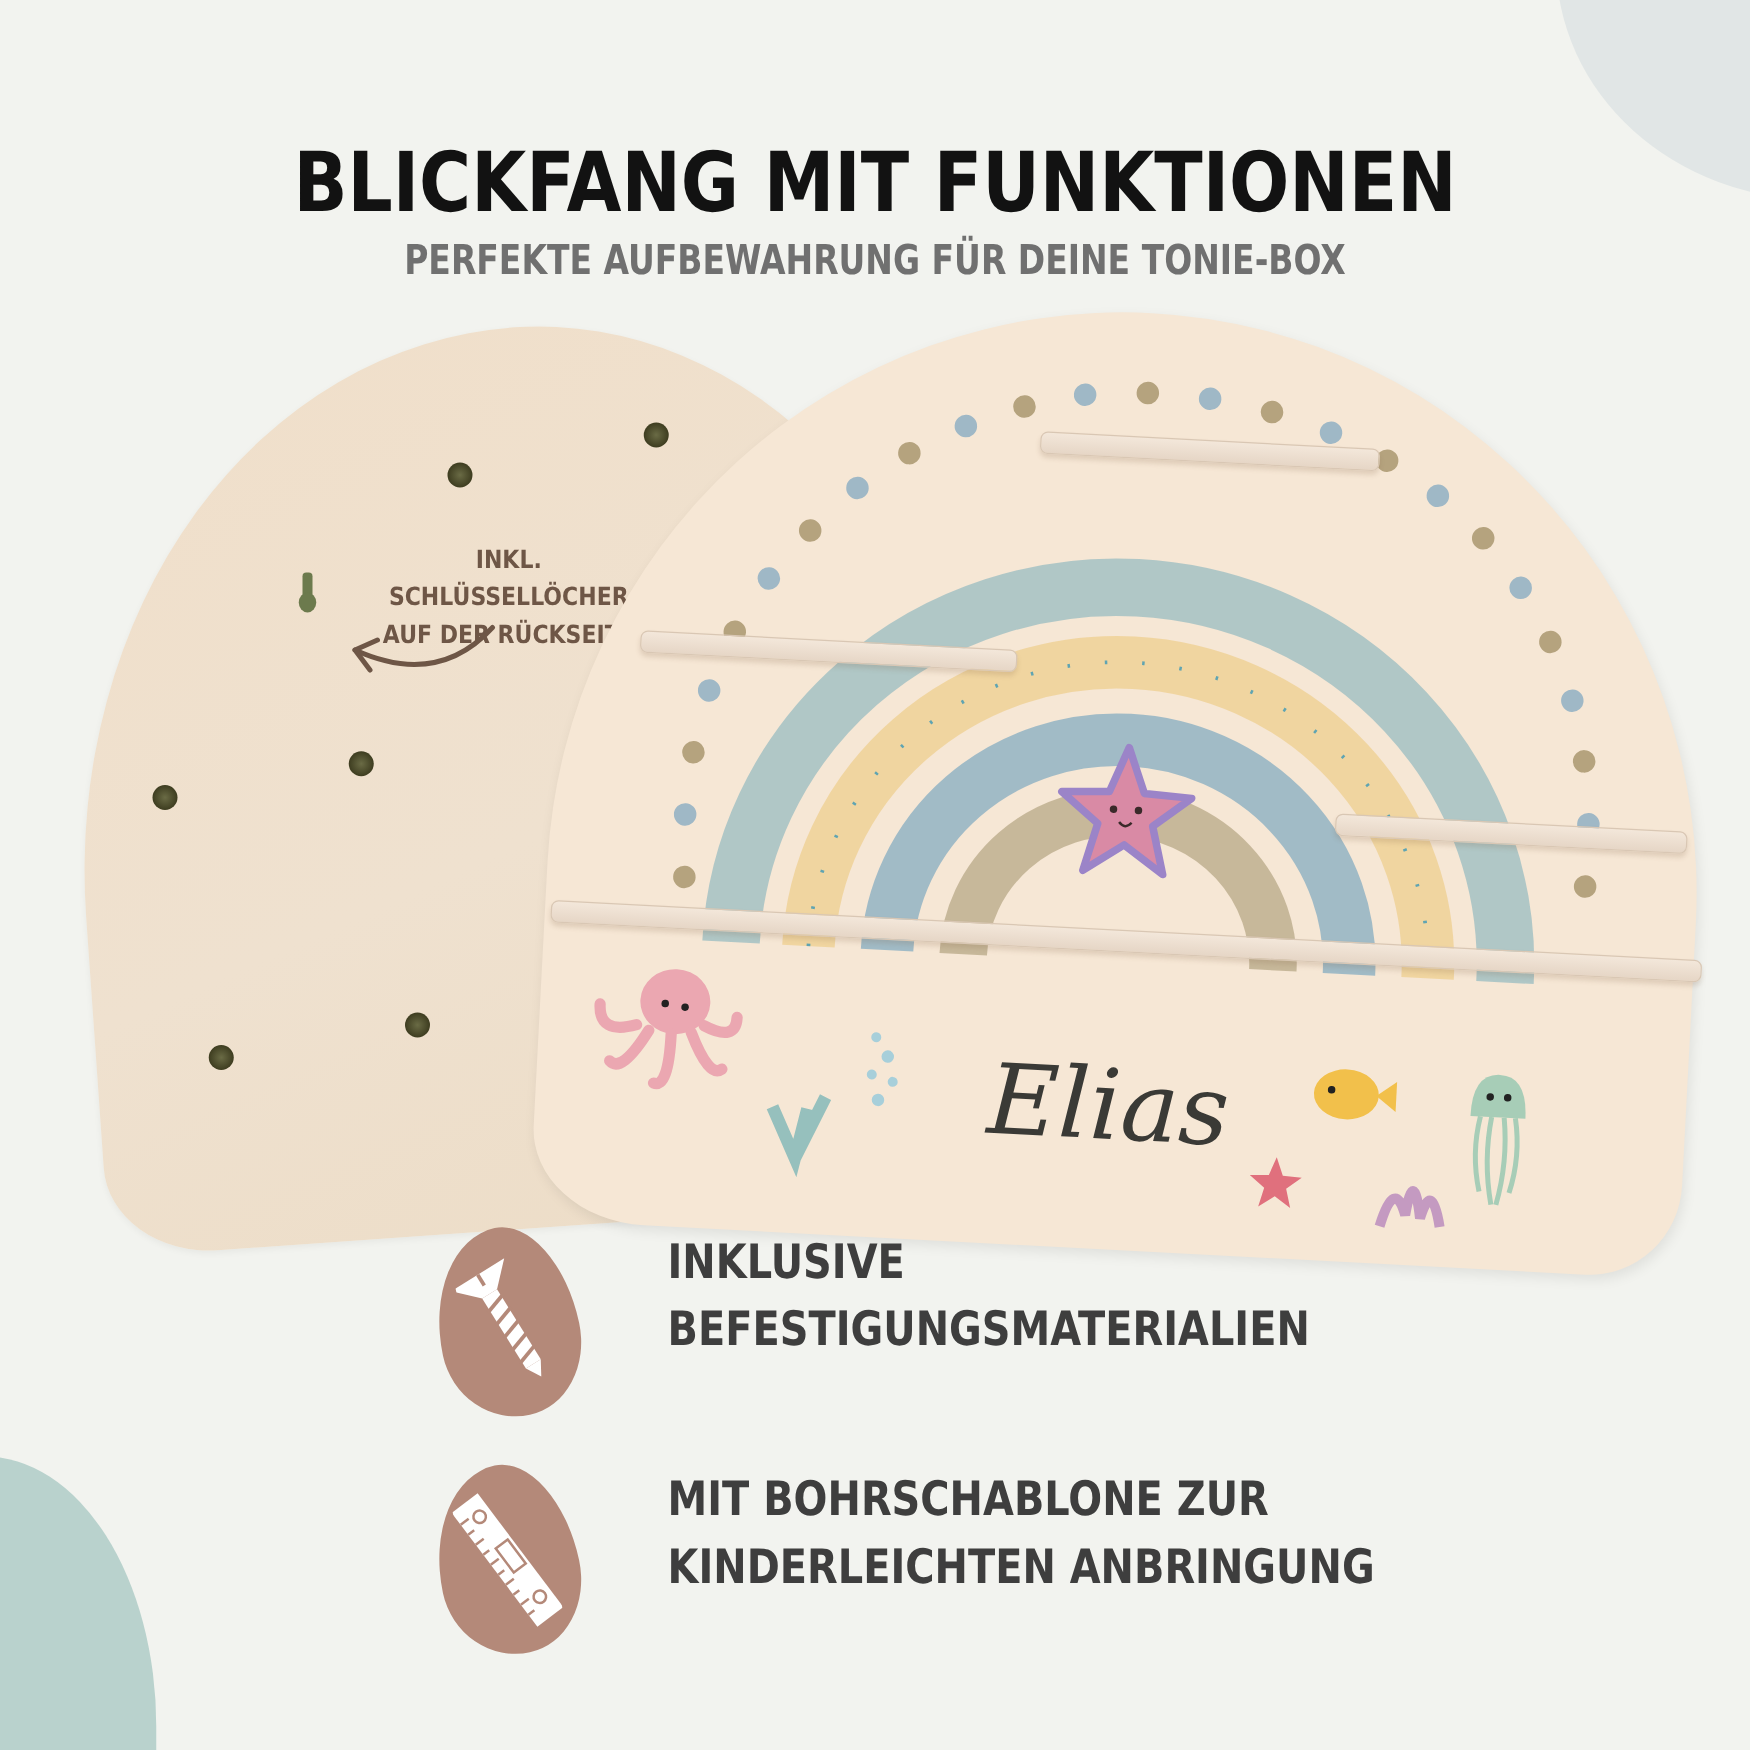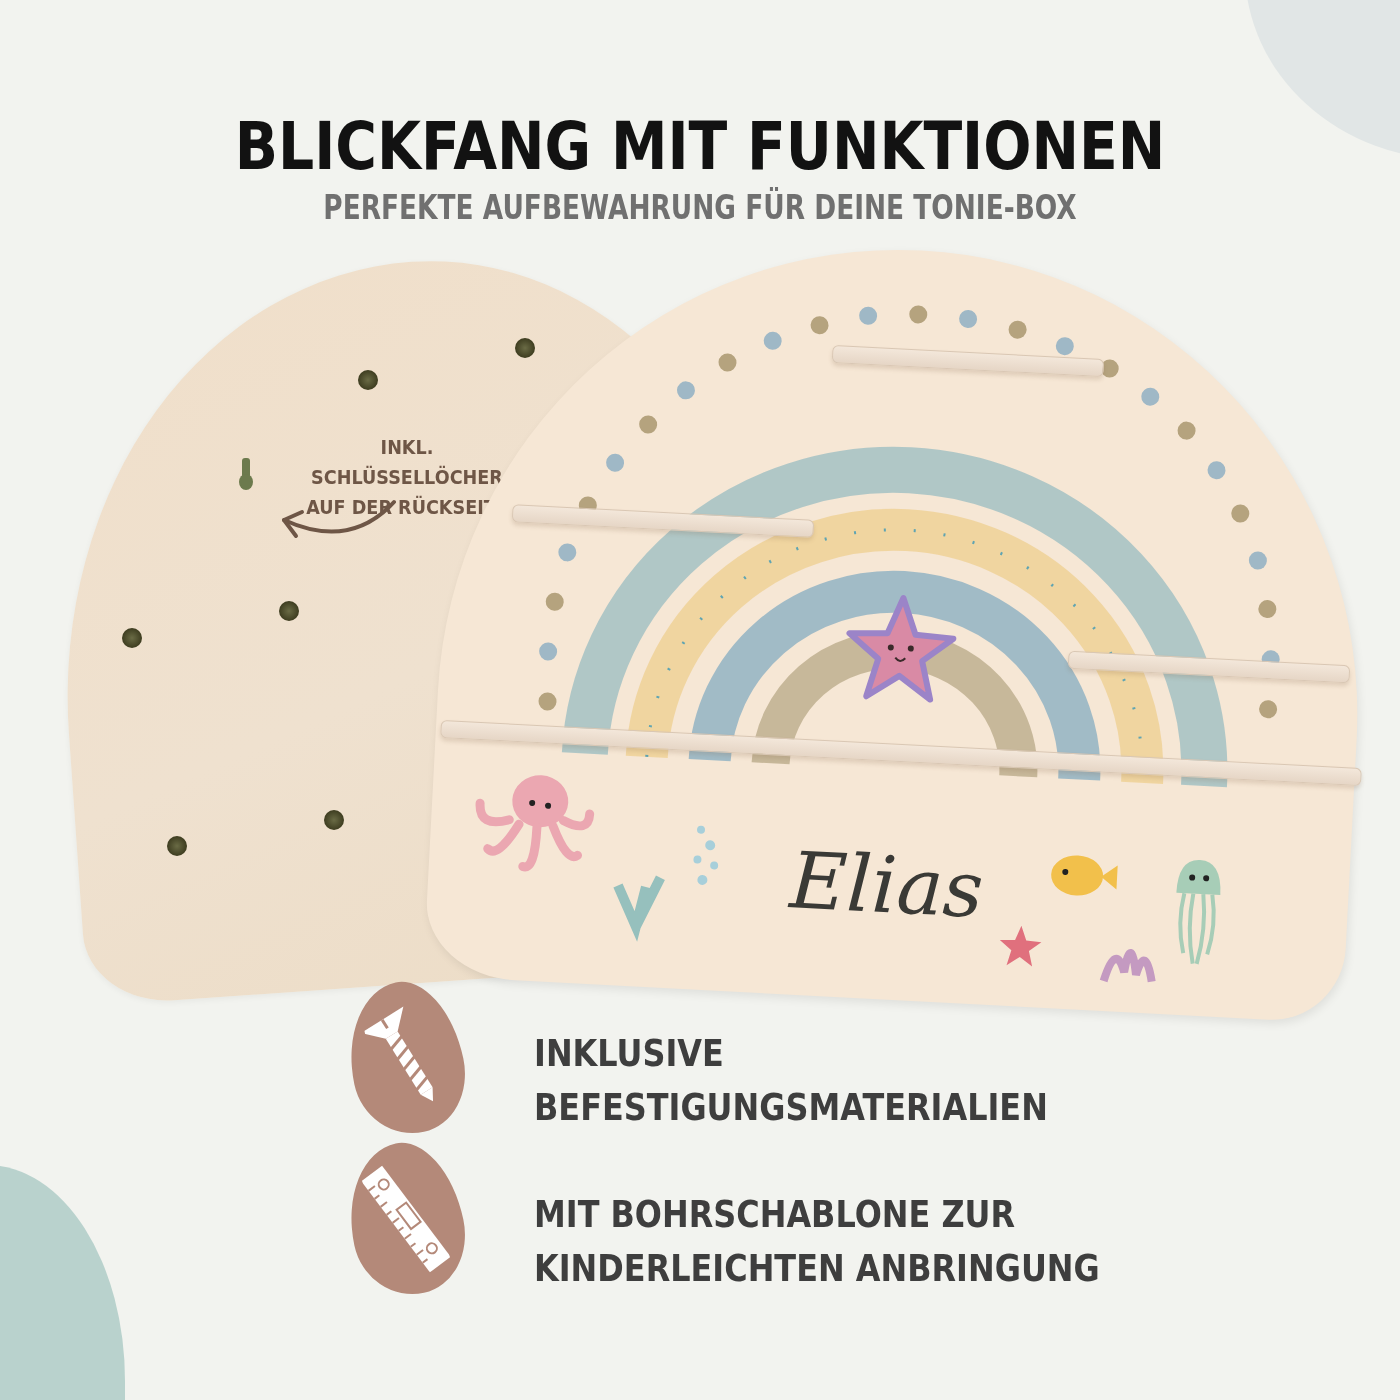--- a/index.html
+++ b/index.html
@@ -53,21 +53,21 @@
   }
   .rainbow-svg { position: absolute; left: 0; top: 0; }
   .shelf { position: absolute; height: 16px; background: linear-gradient(#f3e7da, #e6d6c6); border: 1px solid #d9c7b4; border-radius: 6px; box-shadow: 0 3px 4px rgba(120,90,60,0.18); }
 
   .name {
     position: absolute; left: 790px; top: 840px;
     font-family: "DejaVu Serif", serif; font-style: italic; font-size: 78px; color: #3a3a36;
     transform: rotate(3deg);
   }
 
-  .feature { position: absolute; left: 350px; display: flex; align-items: flex-end; }
+  .feature { position: absolute; left: 350px; display: flex; align-items: flex-start; }
   .egg {
     width: 112px; height: 152px; background: #b48979;
     border-radius: 55% 45% 48% 52% / 60% 58% 42% 40%;
     transform: rotate(-12deg);
     display: flex; align-items: center; justify-content: center;
   }
   .feature-text {
     margin-left: 72px;
     font-family: "DejaVu Sans", sans-serif; font-weight: bold; font-size: 38px; line-height: 54px;
     color: #3e3e3e; transform: scaleX(0.84); transform-origin: left center; white-space: nowrap;
@@ -207,21 +207,21 @@
         <line x1="35" y1="10" x2="35" y2="20" stroke="#b48979" stroke-width="3"></line>
       </g>
     </svg>
   </div>
   <div class="feature-text">
     <div>INKLUSIVE</div>
     <div>BEFESTIGUNGSMATERIALIEN</div>
   </div>
 </div>
 
-<div class="feature" style="top:1143px">
+<div class="feature" style="top:1172px">
   <div class="egg">
     <svg width="70" height="130" viewBox="0 0 70 130">
       <g transform="rotate(-25 35 65)">
         <rect x="22" y="8" width="26" height="114" fill="#ffffff"></rect>
         <g stroke="#b48979" stroke-width="2">
           <line x1="22" y1="20" x2="30" y2="20"></line>
             <line x1="22" y1="30" x2="28" y2="30"></line>
           <line x1="22" y1="40" x2="30" y2="40"></line>
             <line x1="22" y1="50" x2="28" y2="50"></line>
           <line x1="22" y1="60" x2="30" y2="60"></line>

